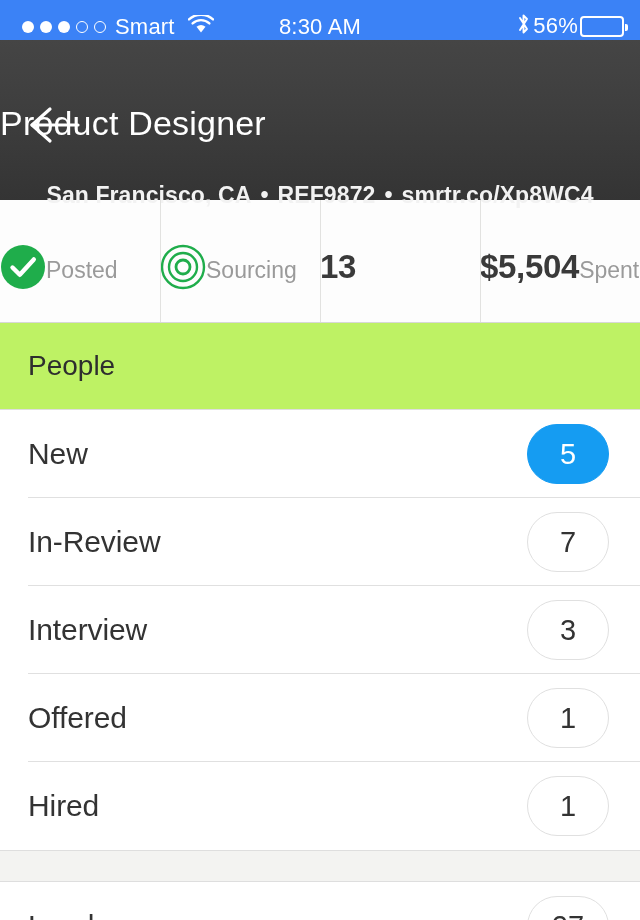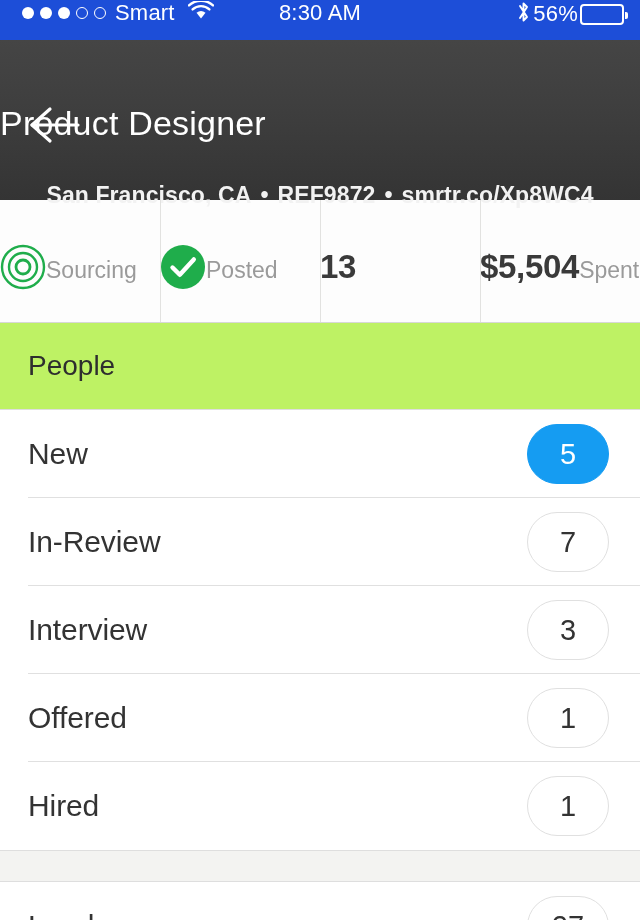--- a/index.html
+++ b/index.html
@@ -8,22 +8,22 @@
     background:#ffffff;
     font-family:"Liberation Sans", sans-serif;
     -webkit-font-smoothing:antialiased;
     overflow:hidden;
   }
   #app { position:relative; width:640px; height:920px; overflow:hidden; }
 
   
   .statusbar{
     position:relative; height:40px; width:100%;
-    background:#1d4ed8;
-    display:flex; align-items:flex-start;
+    background:#3b82f6;
+    display:flex; align-items:flex-end;
     color:#ffffff;
   }
   .sb-left{ display:flex; align-items:center; gap:9px; padding-left:22px; }
   .dots{ display:flex; align-items:center; gap:6px; }
   .dot{ width:12px; height:12px; border-radius:50%; }
   .dot.on{ background:#ffffff; }
   .dot.off{ background:transparent; border:1.6px solid #ffffff; }
   .carrier{ font-size:22px; letter-spacing:0.2px; }
   .wifi{ margin-left:4px; display:block; }
   .sb-center{
@@ -176,39 +176,39 @@
     <div class="subtitle">
       <span>San Francisco, CA</span><span class="sub-sep">•</span><span>REF9872</span><span class="sub-sep">•</span><span>smrtr.co/Xp8WC4</span>
     </div>
   </div>
 
   <div class="stats">
 
     <div class="stat">
       <div class="stat-icon">
         <svg width="46" height="46" viewBox="0 0 46 46">
+          <circle cx="23" cy="23" r="22" fill="#1FAD4B"></circle>
+          <path d="M12.5 23.5 L19.8 30.8 L33.8 15.4" stroke="#ffffff" stroke-width="4.4" fill="none" stroke-linecap="round" stroke-linejoin="round"></path>
+        </svg>
+      </div>
+      <div class="stat-label">Posted</div>
+    </div>
+
+    <div class="stat">
+      <div class="stat-icon">
+        <svg width="46" height="46" viewBox="0 0 46 46">
           <circle cx="23" cy="23" r="21" fill="none" stroke="#1FAD4B" stroke-width="2.4"></circle>
           <circle cx="23" cy="23" r="14" fill="none" stroke="#1FAD4B" stroke-width="2.4"></circle>
           <circle cx="23" cy="23" r="7" fill="none" stroke="#1FAD4B" stroke-width="2.8"></circle>
         </svg>
       </div>
       <div class="stat-label">Sourcing</div>
     </div>
 
     <div class="stat">
-      <div class="stat-icon">
-        <svg width="46" height="46" viewBox="0 0 46 46">
-          <circle cx="23" cy="23" r="22" fill="#1FAD4B"></circle>
-          <path d="M12.5 23.5 L19.8 30.8 L33.8 15.4" stroke="#ffffff" stroke-width="4.4" fill="none" stroke-linecap="round" stroke-linejoin="round"></path>
-        </svg>
-      </div>
-      <div class="stat-label">Posted</div>
-    </div>
-
-    <div class="stat">
       <div class="stat-value">13</div>
     </div>
 
     <div class="stat">
       <div class="stat-value">$5,504</div>
       <div class="stat-label">Spent</div>
     </div>
 
   </div>
 

